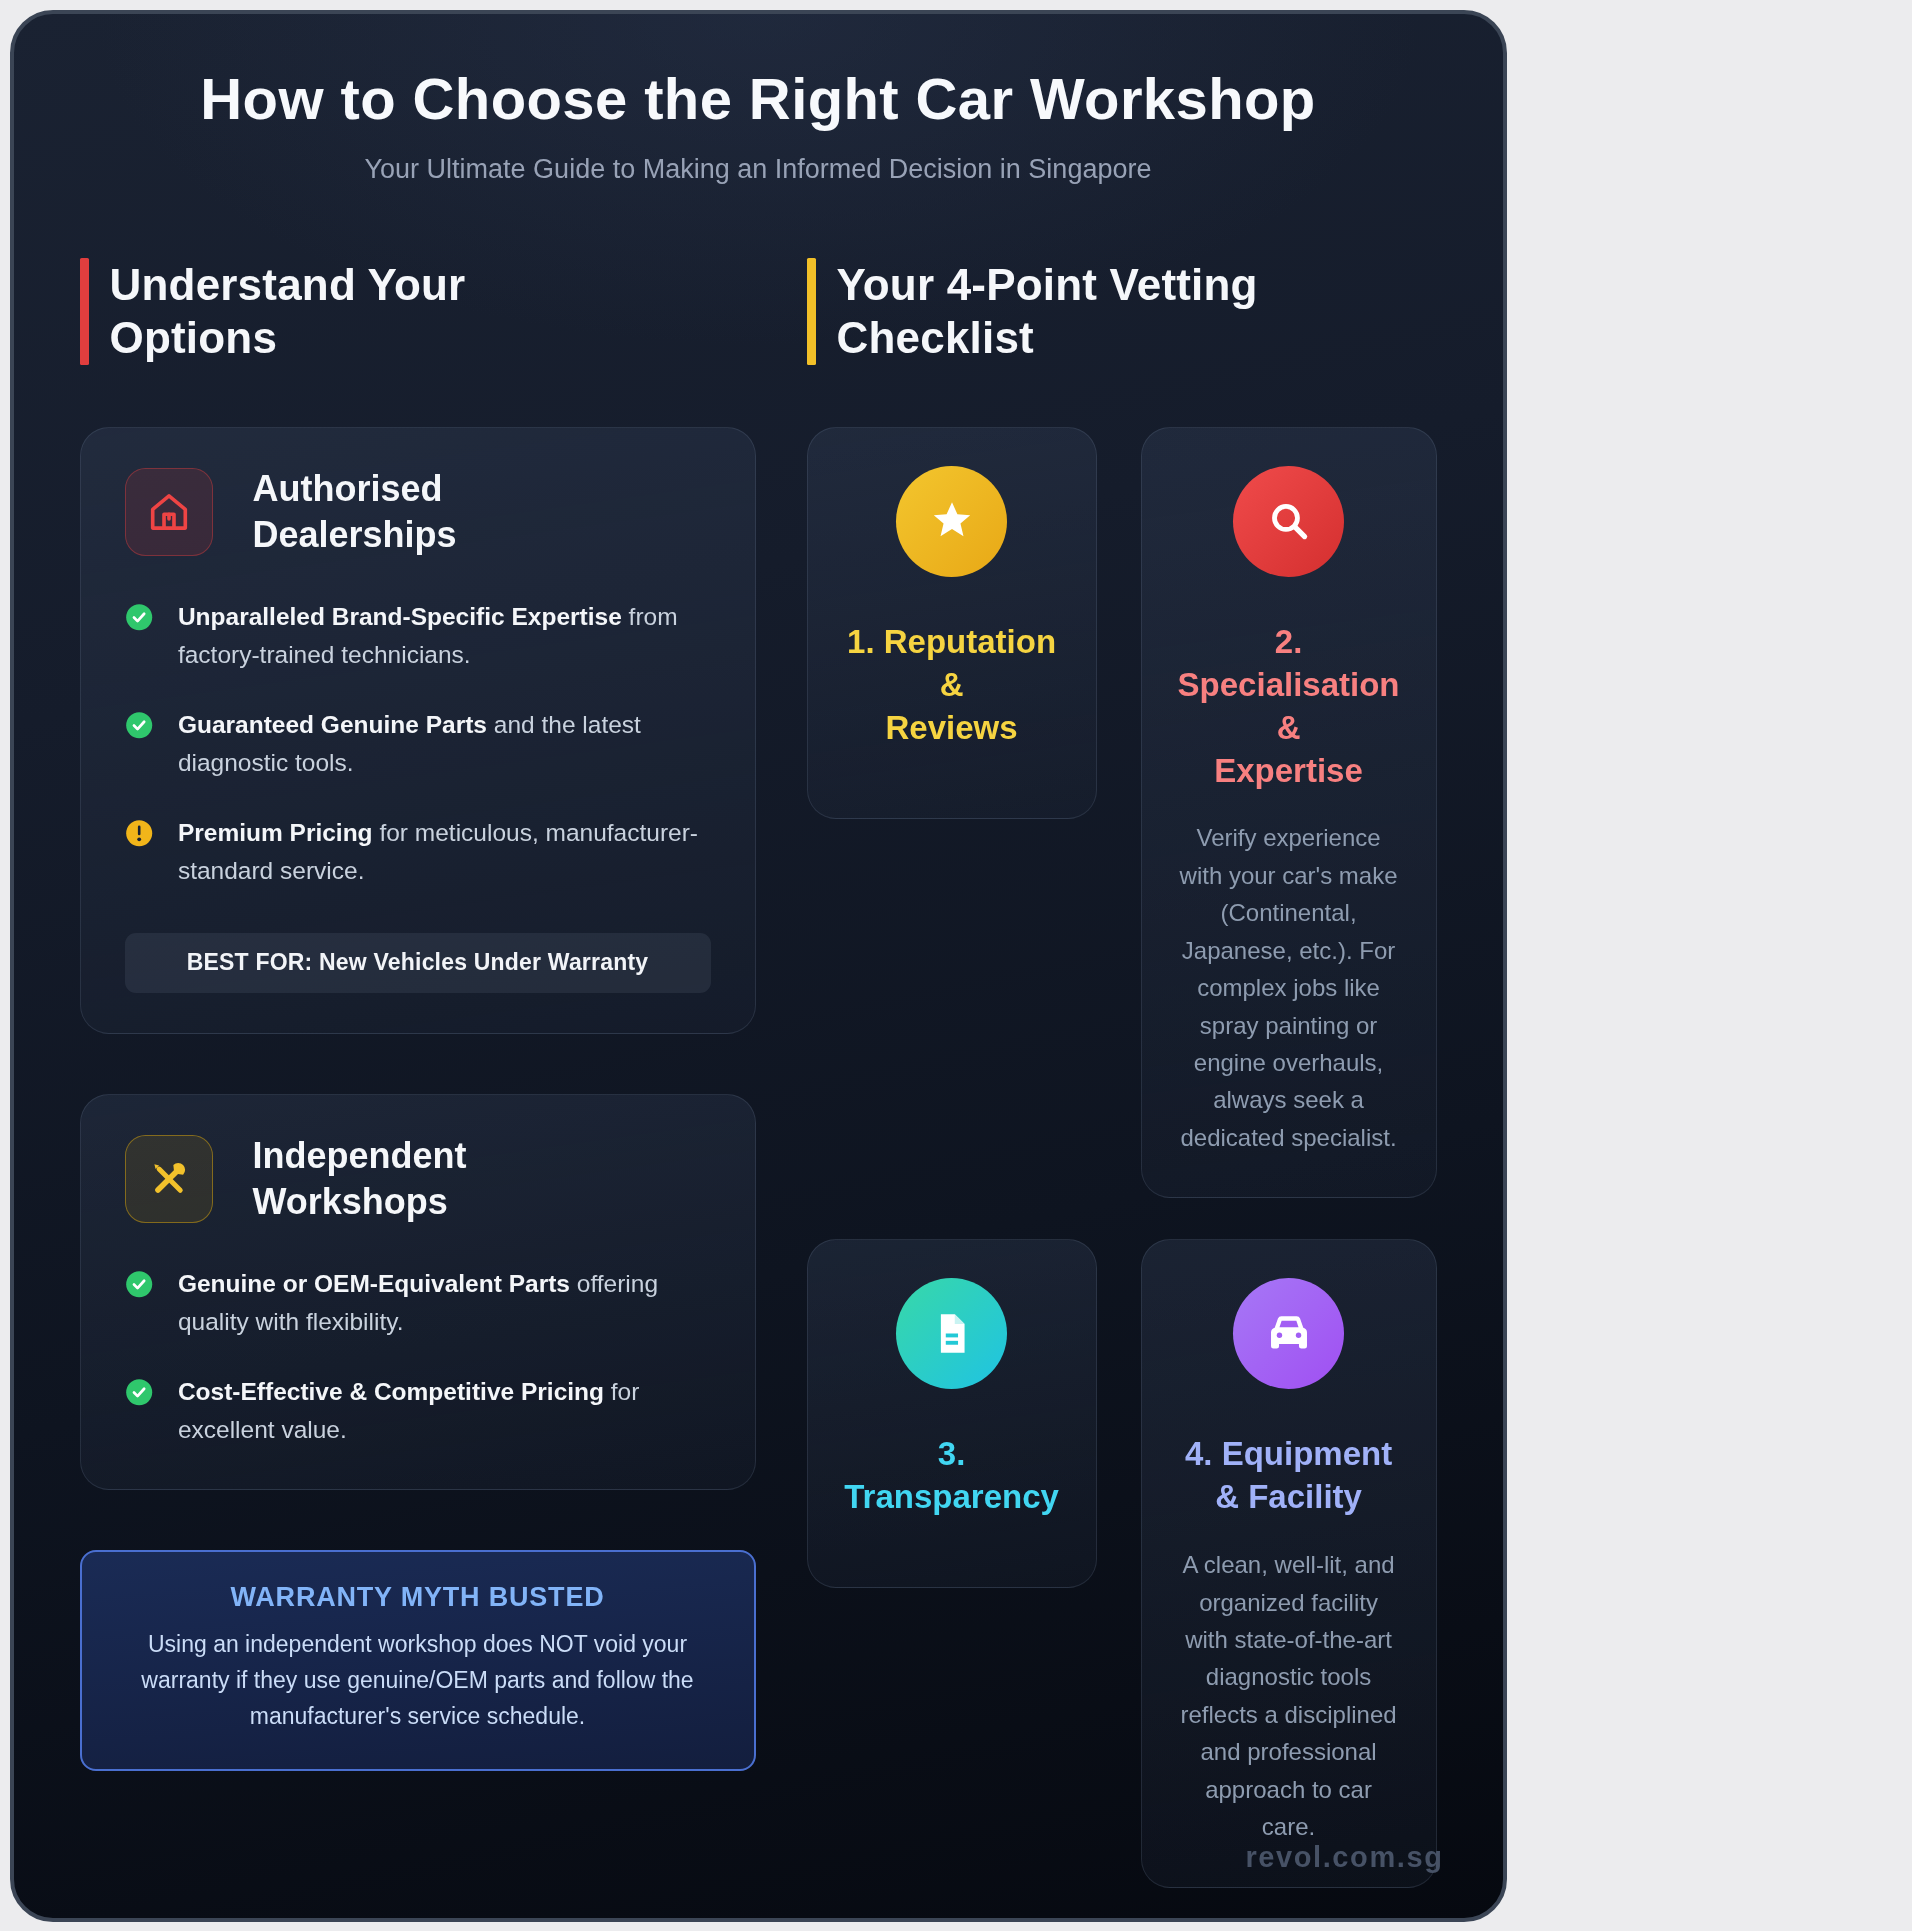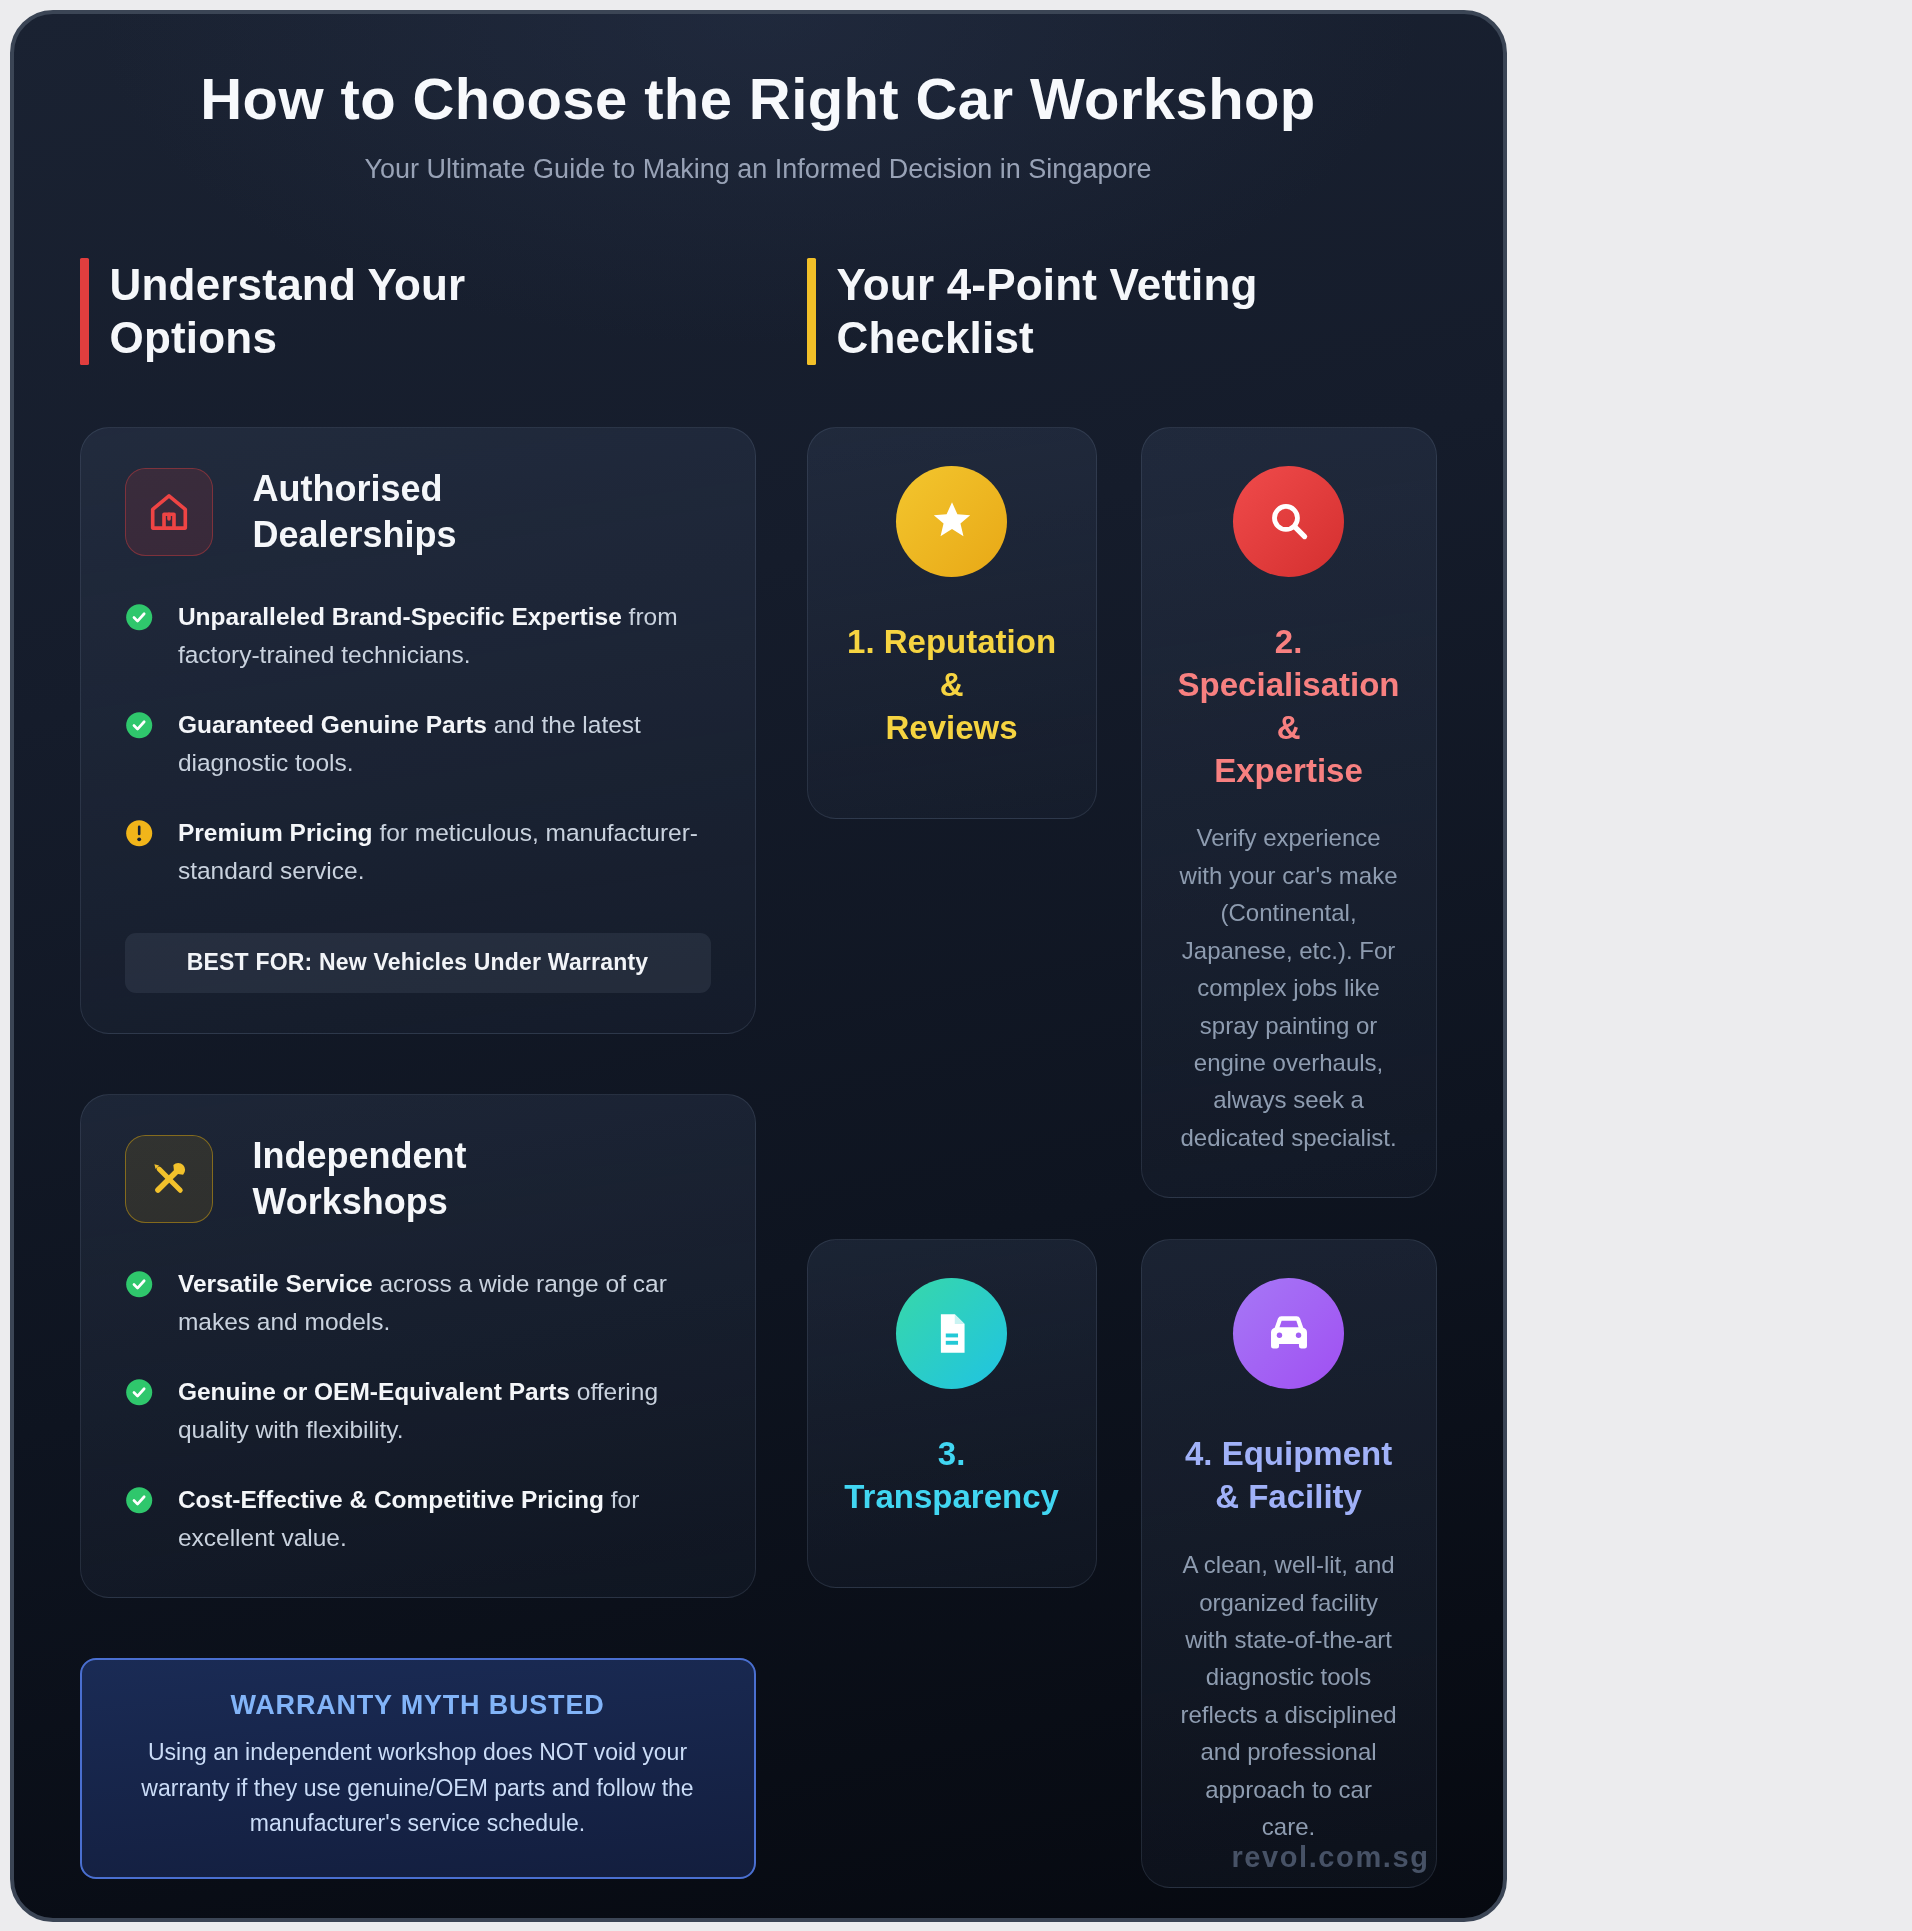--- a/index.html
+++ b/index.html
@@ -88,21 +88,21 @@
     white-space:pre-line;
   }
   .check-title.c1 { color:#f6d441; }
   .check-title.c2 { color:#f88080; }
   .check-title.c3 { color:#41d6f2; }
   .check-title.c4 { color:#a0b1f8; }
   .check-body { color:#8e9cb0; font-size:24px; line-height:1.56; }
   .check-body strong { color:#c4cfde; font-weight:800; }
 
   .watermark {
-    position:absolute; right:73px; bottom:44px;
+    position:absolute; right:59px; bottom:44px;
     color:#475266; font-size:29px; font-weight:800; letter-spacing:1.6px;
   }
 </style>
 </head>
 <body>
 
 <div class="frame">
   <div class="page">
     <div class="inner">
 
@@ -174,27 +174,20 @@
               </div>
               <h3 class="option-title">Independent
 Workshops</h3>
             </div>
             <ul class="bullets">
               <li>
                 <svg class="bullet-icon" viewBox="0 0 24 24">
                   <circle cx="12" cy="12" r="11" fill="#2fc76c"></circle>
                   <path d="M7.6 12.3 l3 3 5.6-6.2" stroke="#ffffff" stroke-width="2.3" fill="none" stroke-linecap="round" stroke-linejoin="round"></path>
                 </svg>
-                <div class="bullet-text"><span class="b">Versatile Service</span><span> across a wide range of car makes and models.</span></div>
-              </li>
-              <li>
-                <svg class="bullet-icon" viewBox="0 0 24 24">
-                  <circle cx="12" cy="12" r="11" fill="#2fc76c"></circle>
-                  <path d="M7.6 12.3 l3 3 5.6-6.2" stroke="#ffffff" stroke-width="2.3" fill="none" stroke-linecap="round" stroke-linejoin="round"></path>
-                </svg>
                 <div class="bullet-text"><span class="b">Genuine or OEM-Equivalent Parts</span><span> offering quality with flexibility.</span></div>
               </li>
               <li>
                 <svg class="bullet-icon" viewBox="0 0 24 24">
                   <circle cx="12" cy="12" r="11" fill="#2fc76c"></circle>
                   <path d="M7.6 12.3 l3 3 5.6-6.2" stroke="#ffffff" stroke-width="2.3" fill="none" stroke-linecap="round" stroke-linejoin="round"></path>
                 </svg>
                 <div class="bullet-text"><span class="b">Cost-Effective &amp; Competitive Pricing</span><span> for excellent value.</span></div>
               </li>
             </ul>

